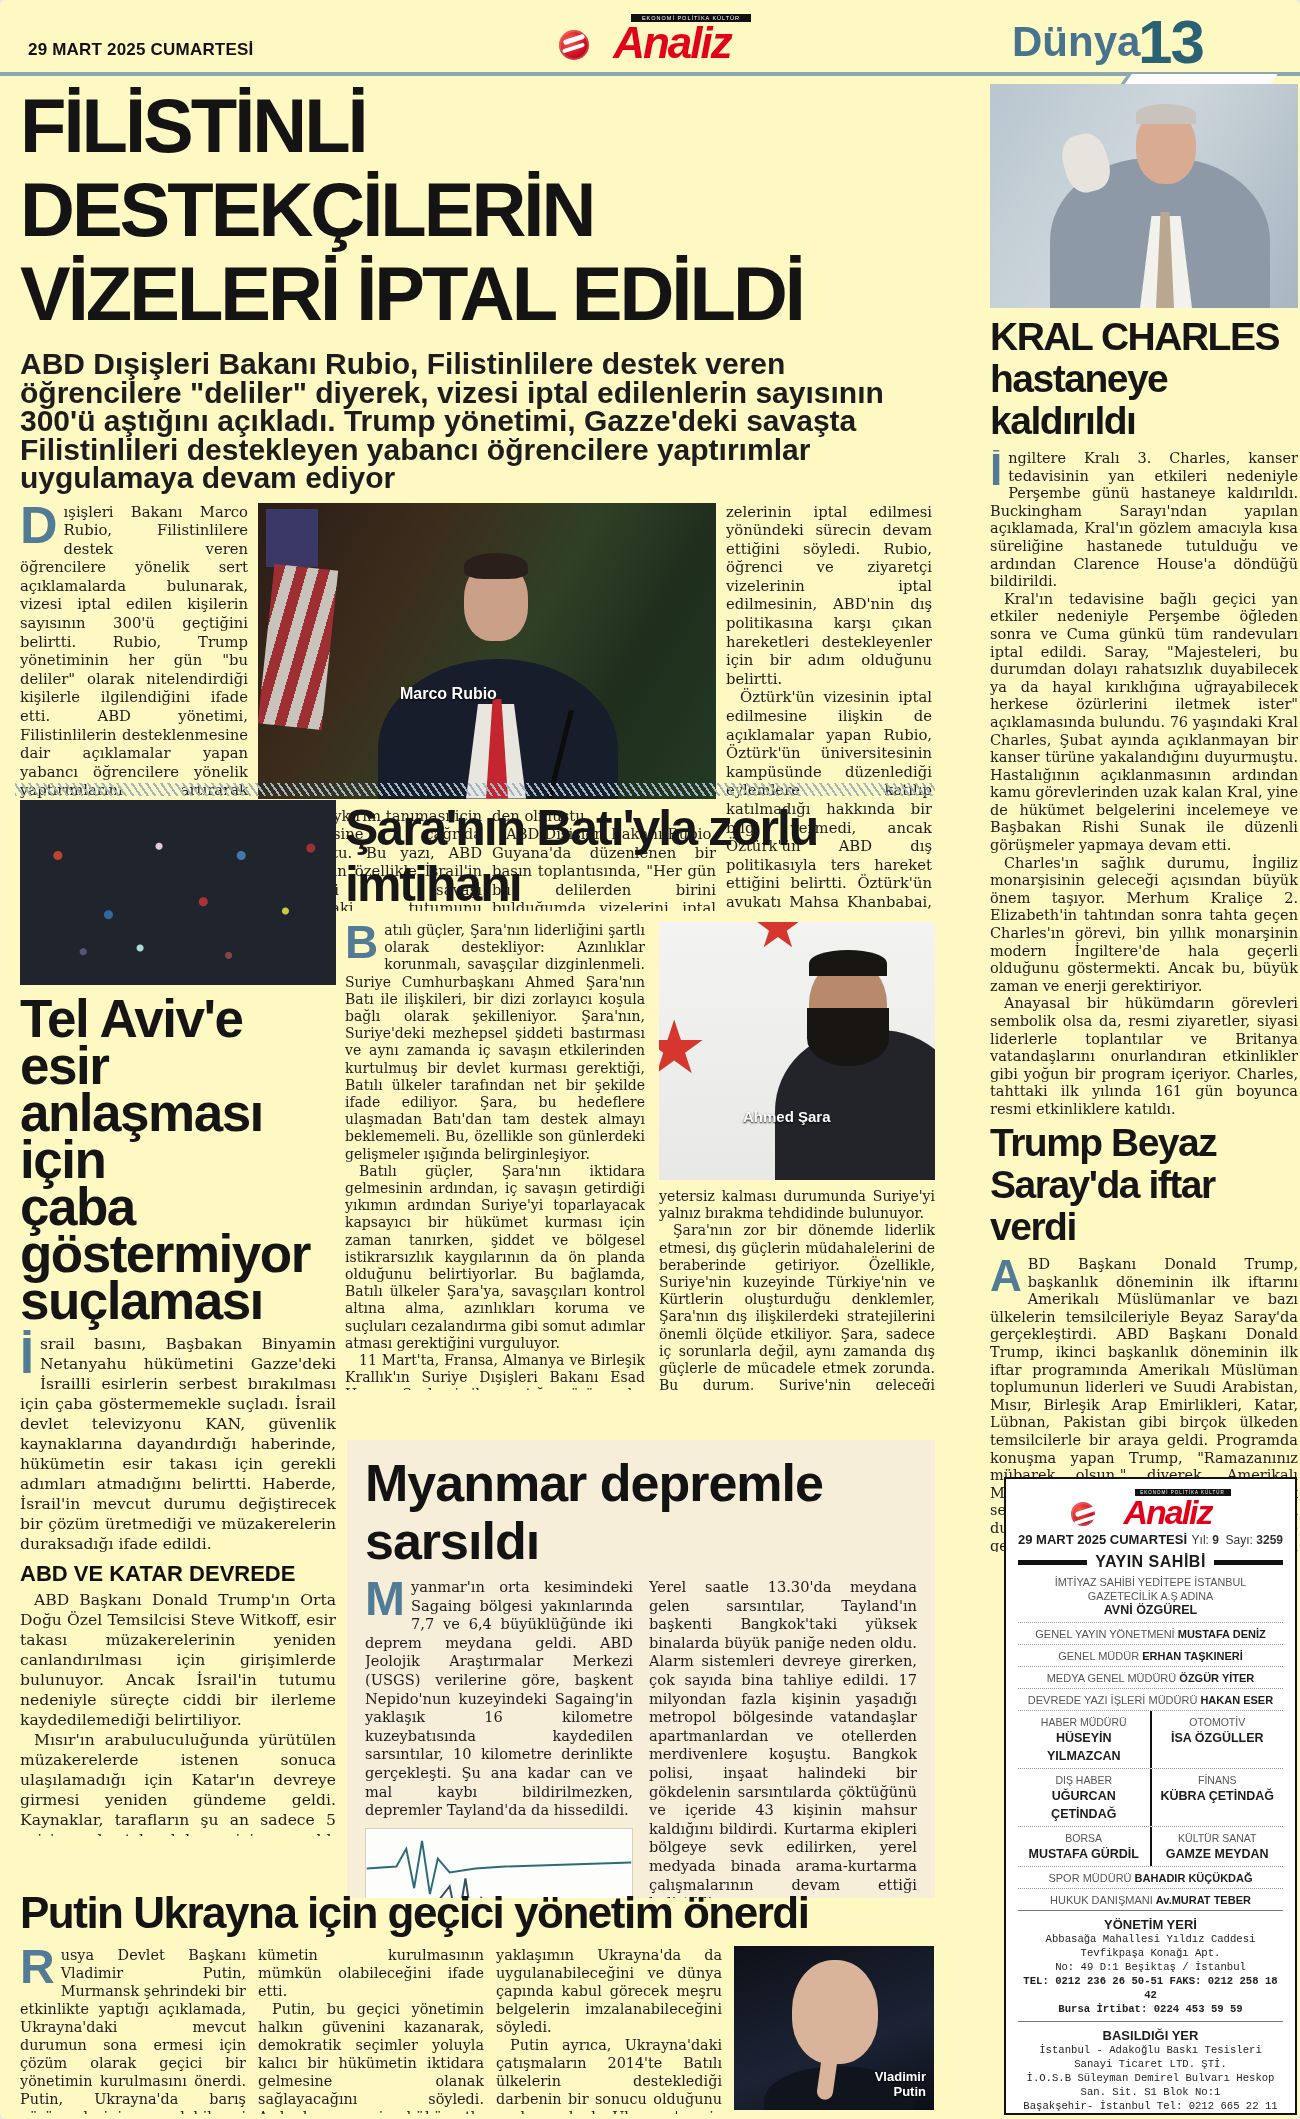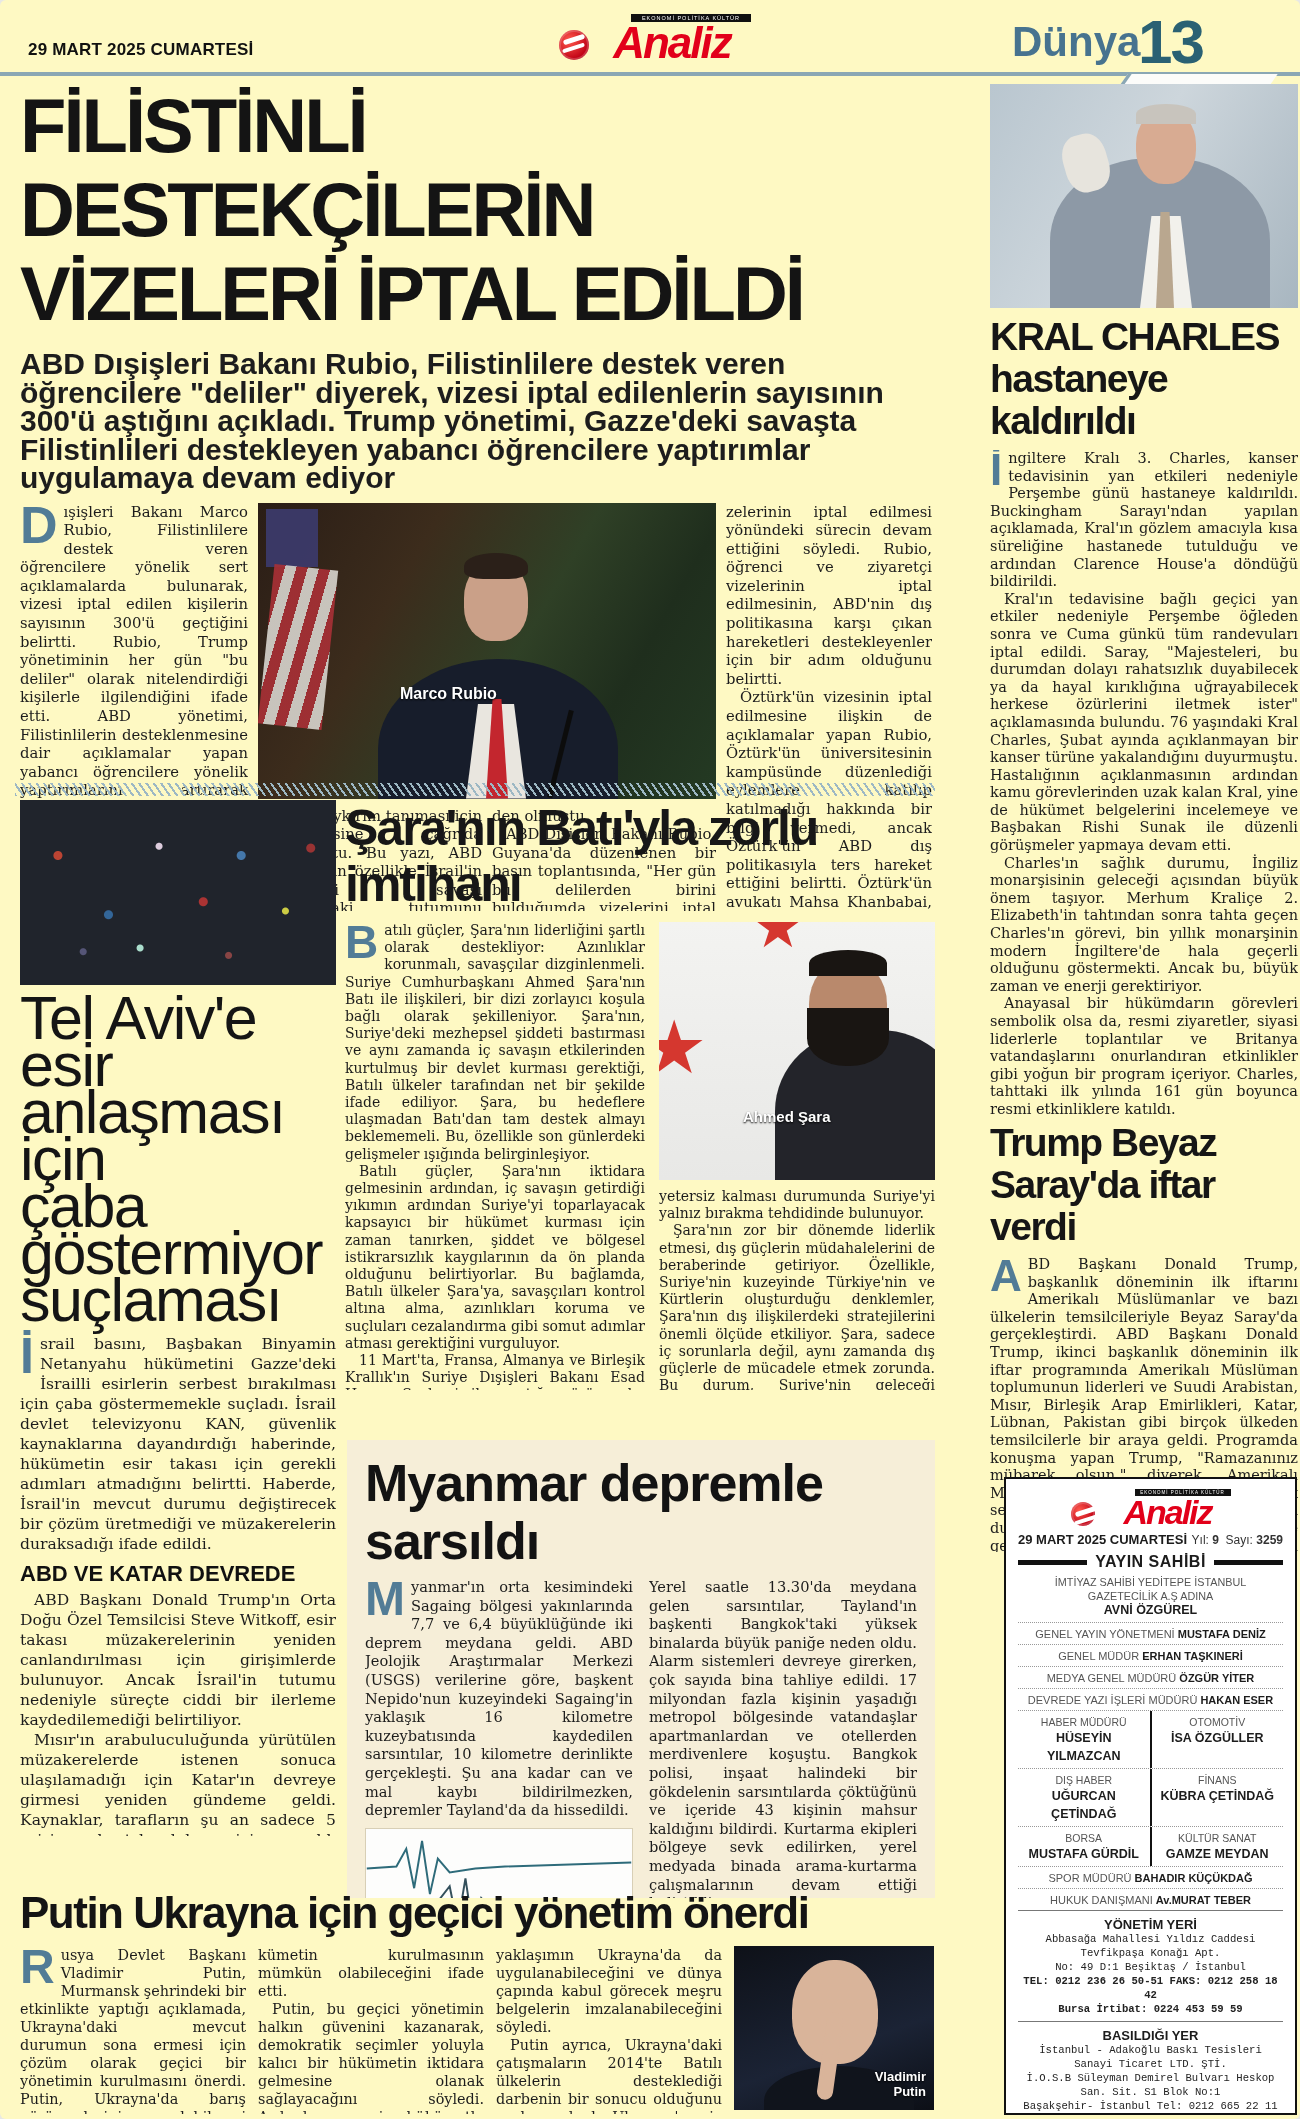--- a/index.html
+++ b/index.html
@@ -81,21 +81,21 @@
       radial-gradient(circle 6px at 28% 62%, #369 0 4px, transparent 5px),
       radial-gradient(circle 5px at 44% 25%, #dcd 0 3px, transparent 4px),
       radial-gradient(circle 6px at 58% 55%, #a33 0 4px, transparent 5px),
       radial-gradient(circle 6px at 70% 30%, #47a 0 4px, transparent 5px),
       radial-gradient(circle 5px at 84% 60%, #cc4 0 3px, transparent 4px),
       radial-gradient(circle 6px at 92% 26%, #933 0 4px, transparent 5px),
       radial-gradient(circle 5px at 20% 82%, #557 0 3px, transparent 4px),
       radial-gradient(circle 5px at 66% 84%, #844 0 3px, transparent 4px),
       radial-gradient(circle 5px at 38% 80%, #adc 0 3px, transparent 4px);
   }
-  .h-telaviv { font-family:"Liberation Sans",sans-serif; font-weight:400; font-size:61px; line-height:47px; letter-spacing:-1.5px; color:#151515; margin-top:10px; }
+  .h-telaviv { font-family:"Liberation Sans",sans-serif; font-weight:700; font-size:53px; line-height:47px; letter-spacing:-1.5px; color:#151515; margin-top:10px; }
   .ta-body { margin-top:10px; font-size:15.6px; line-height:20px; }
   .ta-body .dcap { font-size:50px; }
   .ta-sub { font-family:"Liberation Sans",sans-serif; font-weight:800; font-size:22px; margin:10px 0 6px; color:#111; }
 
   
   #myanmar-box { position:absolute; left:347px; top:1440px; width:588px; height:458px; background:#f6eed8; padding:14px 18px; overflow:hidden; }
   .h-mya { font-family:"Liberation Sans",sans-serif; font-weight:800; font-size:52px; line-height:58px; letter-spacing:-1px; color:#131313; }
   .mya-body { display:flex; gap:16px; margin-top:8px; }
   .mya-c1 { width:268px; font-size:14.6px; line-height:18.6px; overflow:hidden; }
   .mya-c1 .dcap { font-size:48px; }

